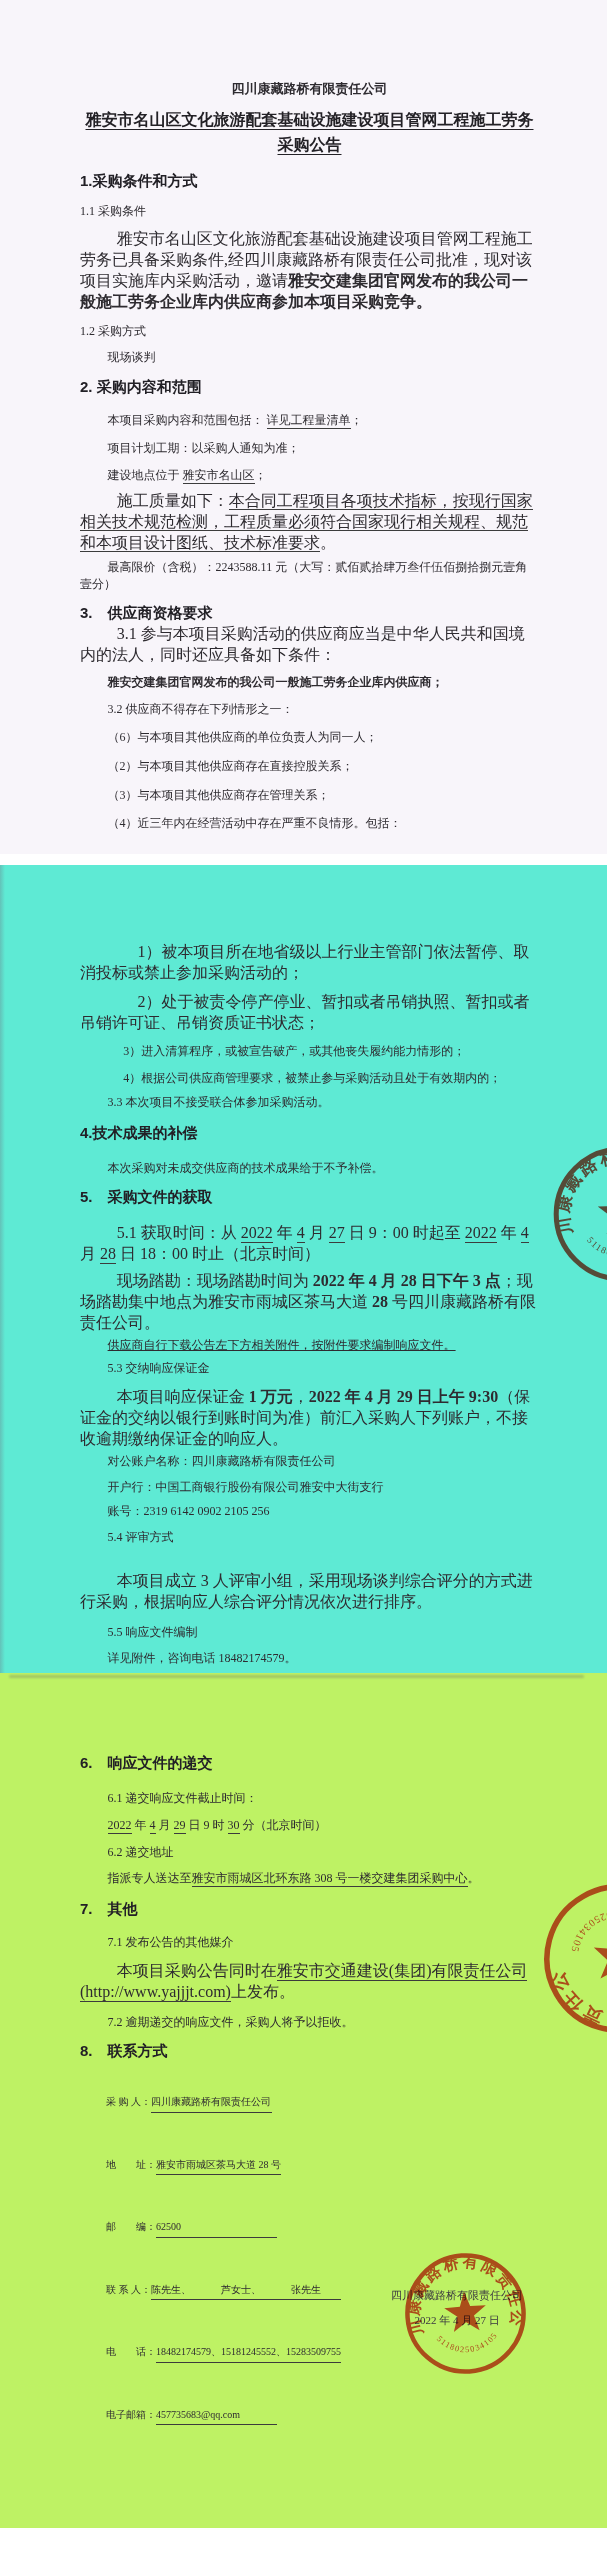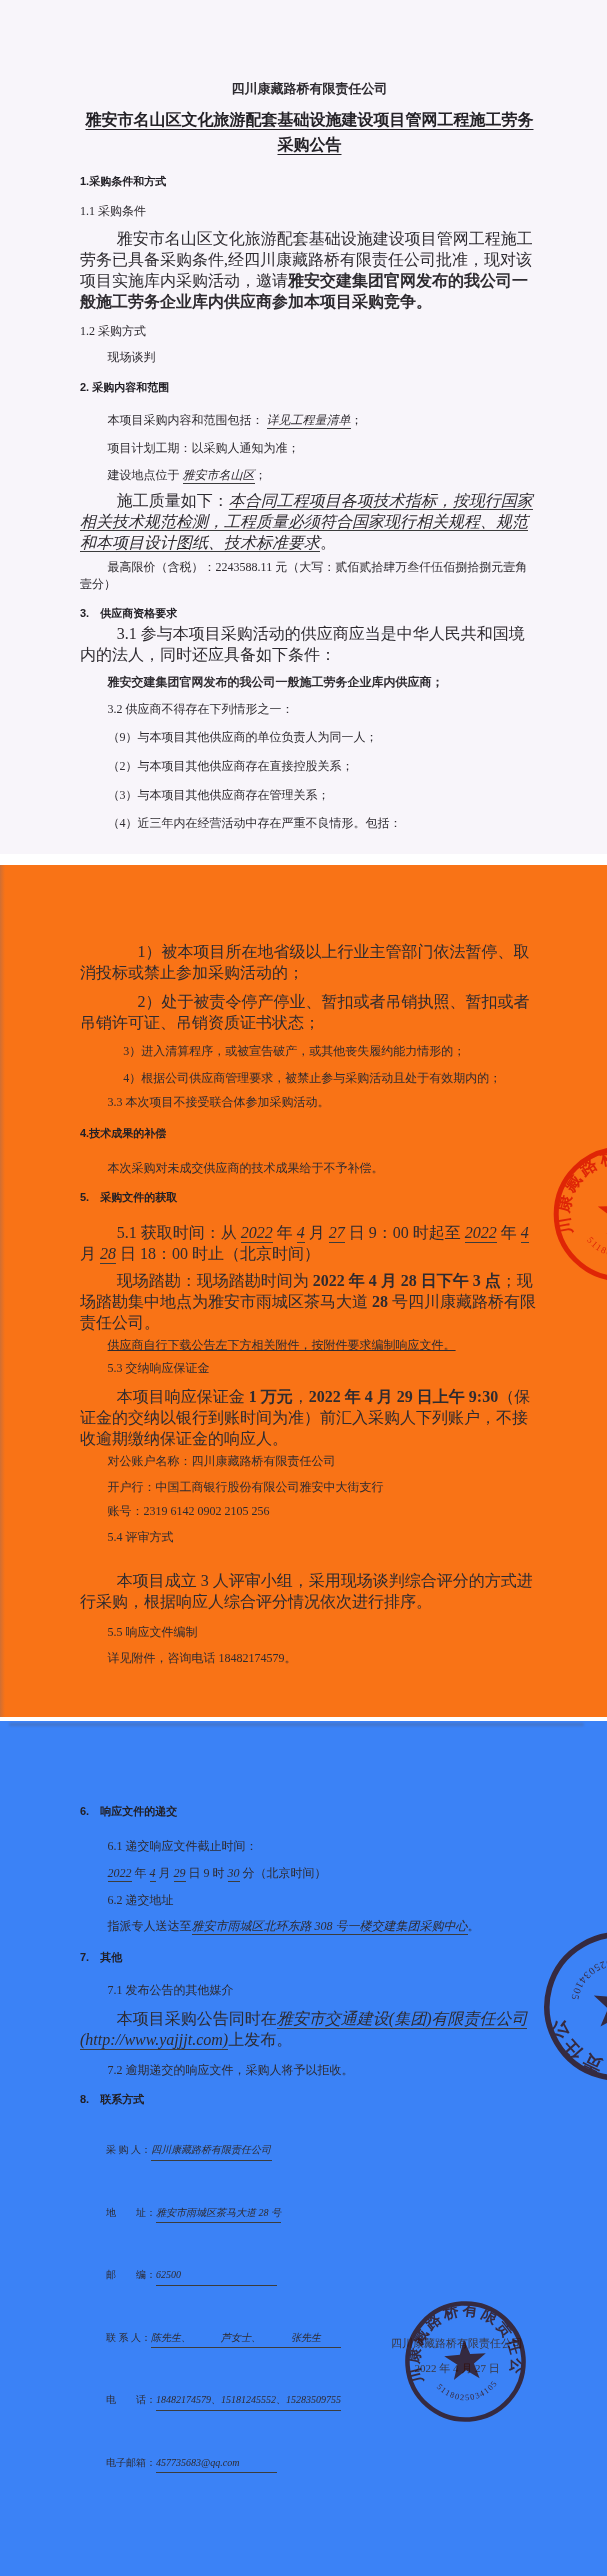--- a/index.html
+++ b/index.html
@@ -1,36 +1,36 @@
 <!DOCTYPE html>
 <html style="font-size:12px"><head>
 <meta charset="utf-8">
 <style>
   html,body{margin:0;padding:0;background:#ffffff;}
   .canvas{position:relative;width:607px;height:2576px;background:#ffffff;overflow:hidden;
           font-family:"Liberation Serif","DejaVu Serif",serif;color:#2e2b30;}
   .page{position:absolute;left:0;width:607px;background:#f8f5fa;overflow:hidden;}
   #page1{top:0;height:854px;}
-  #page2{top:865px;height:852px;background:#f97316;}
-  #page3{top:1721px;height:855px;background:#3b82f6;}
+  #page2{top:865px;height:852px;background:#5eead4;}
+  #page3{top:1673px;height:855px;background:#bef264;}
   #page2::before{content:"";position:absolute;left:0;top:0;width:5.3px;height:100%;
      background:linear-gradient(to right,rgba(110,100,120,.30),rgba(110,100,120,0));}
   .content{position:relative;padding:0 68px 0 80px;}
   .title1{font-family:"Liberation Sans","DejaVu Sans",sans-serif;font-weight:bold;
           font-size:13px;line-height:18px;text-align:center;}
   .title2{font-family:"Liberation Sans","DejaVu Sans",sans-serif;font-weight:bold;
           font-size:16px;line-height:25px;text-align:center;width:455px;margin-left:auto;margin-right:auto;
           text-decoration:underline;text-decoration-thickness:1.1px;text-underline-offset:3.8px;color:#232126;}
   .h{font-family:"Liberation Sans","DejaVu Sans",sans-serif;font-weight:bold;
-     font-size:11px;line-height:20px;color:#222026;}
+     font-size:15px;line-height:20px;color:#222026;}
   .line{font-size:12px;line-height:16.7px;}
   .para{font-size:16px;line-height:21px;}
   .ind{text-indent:2.3em;}
   .ind2{text-indent:3.6em;}
-  .u{border-bottom:0.8px solid #3c3c3c;padding-bottom:0.8px;font-style:italic;}
+  .u{border-bottom:0.8px solid #3c3c3c;padding-bottom:0.8px;}
   .b{font-weight:bold;}
   .pre{white-space:pre-wrap;}
   .contact-row{font-size:10px;line-height:16.7px;padding-left:6px;}
   .contact-row .u{display:inline-block;min-width:121px;}
   .sign{position:absolute;left:383px;top:615px;width:148px;text-align:center;
         font-size:11px;line-height:15px;color:#3a3740;}
   .sign .d{margin-top:10px;}
   .seal{position:absolute;mix-blend-mode:multiply;opacity:.88;pointer-events:none;}
   .seal svg{display:block;width:100%;height:100%;}
   #seal-p2{left:549px;top:277px;width:144px;height:144px;}
@@ -77,21 +77,21 @@
       <div class="line ind pre" style="margin-top:15px;"><span>本项目采购内容和范围包括： </span><span class="u">详见工程量清单</span><span>；</span></div>
       <div class="line ind pre" style="margin-top:10.6px;">项目计划工期：以采购人通知为准；</div>
       <div class="line ind pre" style="margin-top:10.6px;"><span>建设地点位于 </span><span class="u">雅安市名山区</span><span>；</span></div>
       <div class="para ind pre" style="margin-top:6px;"><span>施工质量如下：</span><span class="u">本合同工程项目各项技术指标，按现行国家相关技术规范检测，工程质量必须符合国家现行相关规程、规范和本项目设计图纸、技术标准要求</span><span>。</span></div>
       <div class="line ind pre" style="margin-top:6.8px;">最高限价（含税）：2243588.11 元（大写：贰佰贰拾肆万叁仟伍佰捌拾捌元壹角壹分）</div>
 
       <div class="h pre" style="margin-top:10.6px;">3.　供应商资格要求</div>
       <div class="para ind pre" style="">3.1 参与本项目采购活动的供应商应当是中华人民共和国境内的法人，同时还应具备如下条件：</div>
       <div class="line ind pre b" style="margin-top:9px;">雅安交建集团官网发布的我公司一般施工劳务企业库内供应商；</div>
       <div class="line ind pre" style="margin-top:10px;">3.2 供应商不得存在下列情形之一：</div>
-      <div class="line ind pre" style="margin-top:11.4px;">（9）与本项目其他供应商的单位负责人为同一人；</div>
+      <div class="line ind pre" style="margin-top:11.4px;">（6）与本项目其他供应商的单位负责人为同一人；</div>
       <div class="line ind pre" style="margin-top:12px;">（2）与本项目其他供应商存在直接控股关系；</div>
       <div class="line ind pre" style="margin-top:12px;">（3）与本项目其他供应商存在管理关系；</div>
       <div class="line ind pre" style="margin-top:12px;">（4）近三年内在经营活动中存在严重不良情形。包括：</div>
     </div>
   </div>
 
   <div class="page" id="page2">
     <div class="content">
       <div class="para ind2 pre" style="margin-top:76px;">1）被本项目所在地省级以上行业主管部门依法暂停、取消投标或禁止参加采购活动的；</div>
       <div class="para ind2 pre" style="margin-top:7.6px;">2）处于被责令停产停业、暂扣或者吊销执照、暂扣或者吊销许可证、吊销资质证书状态；</div>

